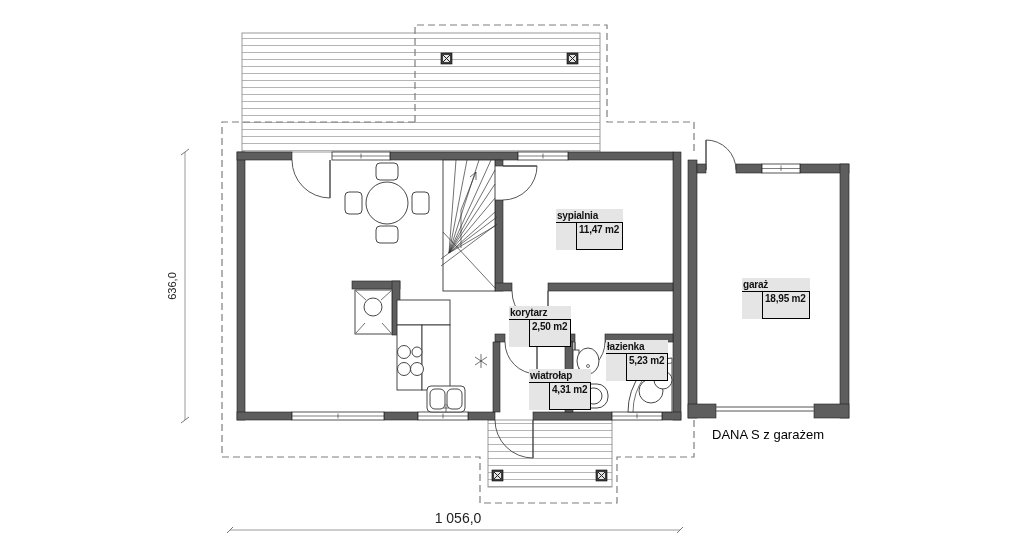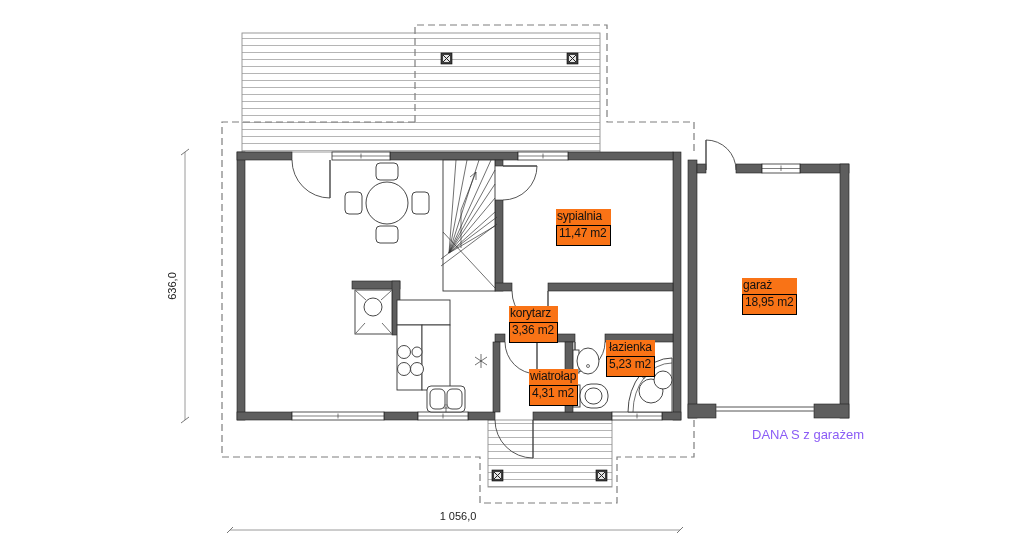--- a/index.html
+++ b/index.html
@@ -15,26 +15,26 @@
   .dash{fill:none;stroke:var(--dash,#7e7e7e);stroke-width:1.2;stroke-dasharray:7 4;}
   .win{fill:#fff;stroke:#2a2a2a;stroke-width:.8;}
   .thin{stroke:#2a2a2a;stroke-width:.6;fill:none;}
   .swing{fill:none;stroke:#444;stroke-width:.9;}
   .leaf{stroke:#444;stroke-width:1.4;fill:none;}
   .fx{fill:#fff;stroke:var(--line,#333);stroke-width:.9;}
   .fxline{fill:none;stroke:var(--line,#333);stroke-width:.7;}
   .gate{stroke:#555;stroke-width:1;fill:none;}
   .dim{stroke:var(--dim,#9a9a9a);stroke-width:1;fill:none;}
   .tick{stroke:#777;stroke-width:1;}
-  .room-label{position:absolute;font-size:12px;font-weight:normal;line-height:1.3;
-              letter-spacing:-.2px;background:#f97316;white-space:nowrap;}
+  .room-label{position:absolute;font-size:10px;font-weight:bold;line-height:1.3;
+              letter-spacing:-.2px;background:#e5e5e5;white-space:nowrap;}
   .room-name{display:block;border-bottom:1px solid #000;padding:0 1px;}
-  .room-area{display:block;border:1px solid #000;border-top:none;padding:0 3px 4px 2px;}
-  .title{position:absolute;left:712px;top:427px;font-size:13px;color:#8b5cf6;margin-left:40px;}
-  .dim-bottom{position:absolute;left:408px;top:510px;width:100px;text-align:center;font-size:11px;color:#222;}
+  .room-area{display:block;border:1px solid #000;border-top:none;padding:0 3px 13px 2px;margin-left:20px;}
+  .title{position:absolute;left:712px;top:427px;font-size:13px;color:#000000;}
+  .dim-bottom{position:absolute;left:408px;top:510px;width:100px;text-align:center;font-size:14px;color:#222;}
   .dim-left{position:absolute;left:150px;top:280px;width:44px;text-align:center;font-size:11px;color:#222;
             transform:rotate(-90deg);}
 </style>
 </head>
 <body>
 
 <div class="stage">
   <svg width="1024" height="558" viewBox="0 0 1024 558">
     <defs>
       <pattern id="deckLines" width="8" height="7" patternUnits="userSpaceOnUse">
@@ -239,23 +239,23 @@
       <path class="tick" d="M227,533 L233,527 M677,533 L683,527"></path>
     </g>
   </svg>
 
   <div class="room-label" style="left:556px;top:209px;">
     <span class="room-name">sypialnia</span>
     <span class="room-area">11,47 m2</span>
   </div>
   <div class="room-label" style="left:509px;top:306px;">
     <span class="room-name">korytarz</span>
-    <span class="room-area">3,36 m2</span>
-  </div>
-  <div class="room-label" style="left:606px;top:340px;text-align:center;">
+    <span class="room-area">2,50 m2</span>
+  </div>
+  <div class="room-label" style="left:606px;top:340px;">
     <span class="room-name">łazienka</span>
     <span class="room-area">5,23 m2</span>
   </div>
   <div class="room-label" style="left:529px;top:369px;">
     <span class="room-name">wiatrołap</span>
     <span class="room-area">4,31 m2</span>
   </div>
   <div class="room-label" style="left:742px;top:278px;">
     <span class="room-name">garaż</span>
     <span class="room-area">18,95 m2</span>

